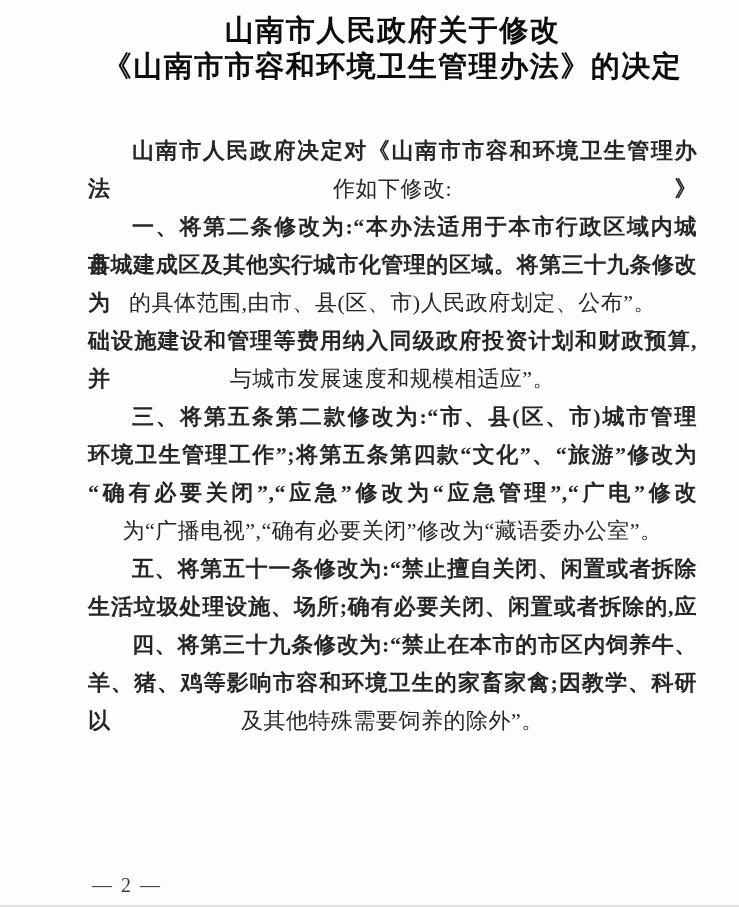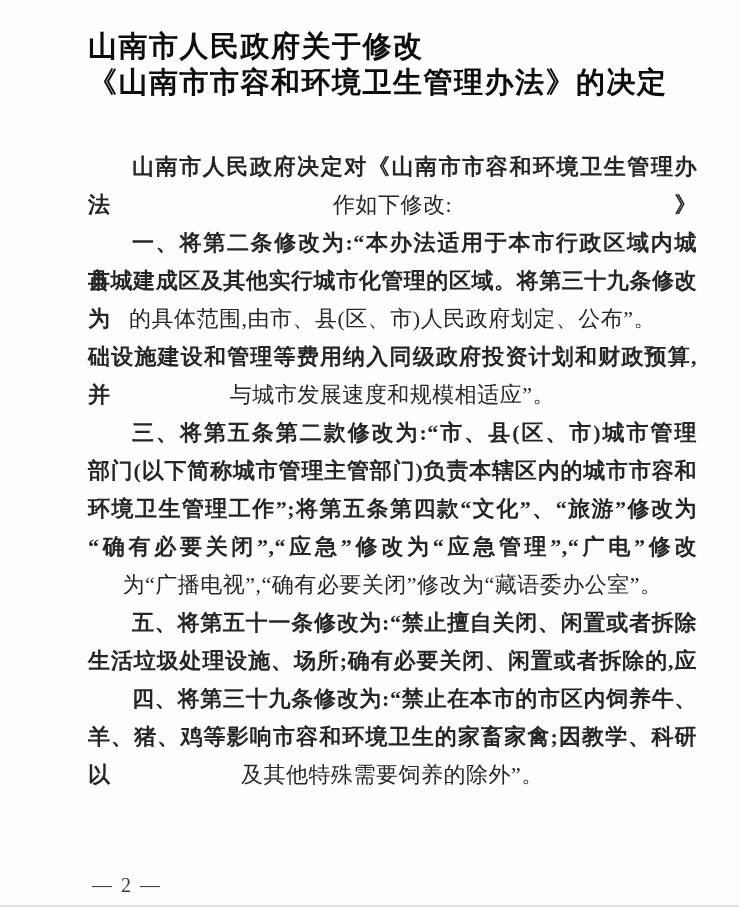--- a/index.html
+++ b/index.html
@@ -20,22 +20,22 @@
     width: 739px;
     height: 907px;
   }
   .doc-column {
     position: absolute;
     left: 88px;
     top: 0;
     width: 609px;
   }
   .doc-title {
-    padding-top: 28px;
-    text-align: left;
+    padding-top: 12px;
+    text-align: center;
     font-weight: bold;
     font-size: 29px;
     line-height: 36px;
     letter-spacing: 1.5px;
     color: #0d0d0d;
   }
   .doc-title .title-line {
     white-space: nowrap;
   }
   .doc-body {
@@ -97,21 +97,20 @@
           <div class="line first fill">一、将第二条修改为:“本办法适用于本市行政区域内城市、</div>
           <div class="line fill">县城建成区及其他实行城市化管理的区域。将第三十九条修改为</div>
           <div class="line">的具体范围,由市、县(区、市)人民政府划定、公布”。</div>
         </div>
         <div class="paragraph">
           <div class="line fill">础设施建设和管理等费用纳入同级政府投资计划和财政预算,并</div>
           <div class="line">与城市发展速度和规模相适应”。</div>
         </div>
         <div class="paragraph">
           <div class="line first fill">三、将第五条第二款修改为:“市、县(区、市)城市管理</div>
-          <div class="line fill">部门(以下简称城市管理主管部门)负责本辖区内的城市市容和</div>
           <div class="line fill">环境卫生管理工作”;将第五条第四款“文化”、“旅游”修改为</div>
           <div class="line fill">“确有必要关闭”,“应急”修改为“应急管理”,“广电”修改</div>
           <div class="line">为“广播电视”,“确有必要关闭”修改为“藏语委办公室”。</div>
         </div>
         <div class="paragraph">
           <div class="line first fill">五、将第五十一条修改为:“禁止擅自关闭、闲置或者拆除</div>
           <div class="line fill">生活垃圾处理设施、场所;确有必要关闭、闲置或者拆除的,应</div>
         </div>
         <div class="paragraph">
           <div class="line first fill">四、将第三十九条修改为:“禁止在本市的市区内饲养牛、</div>

